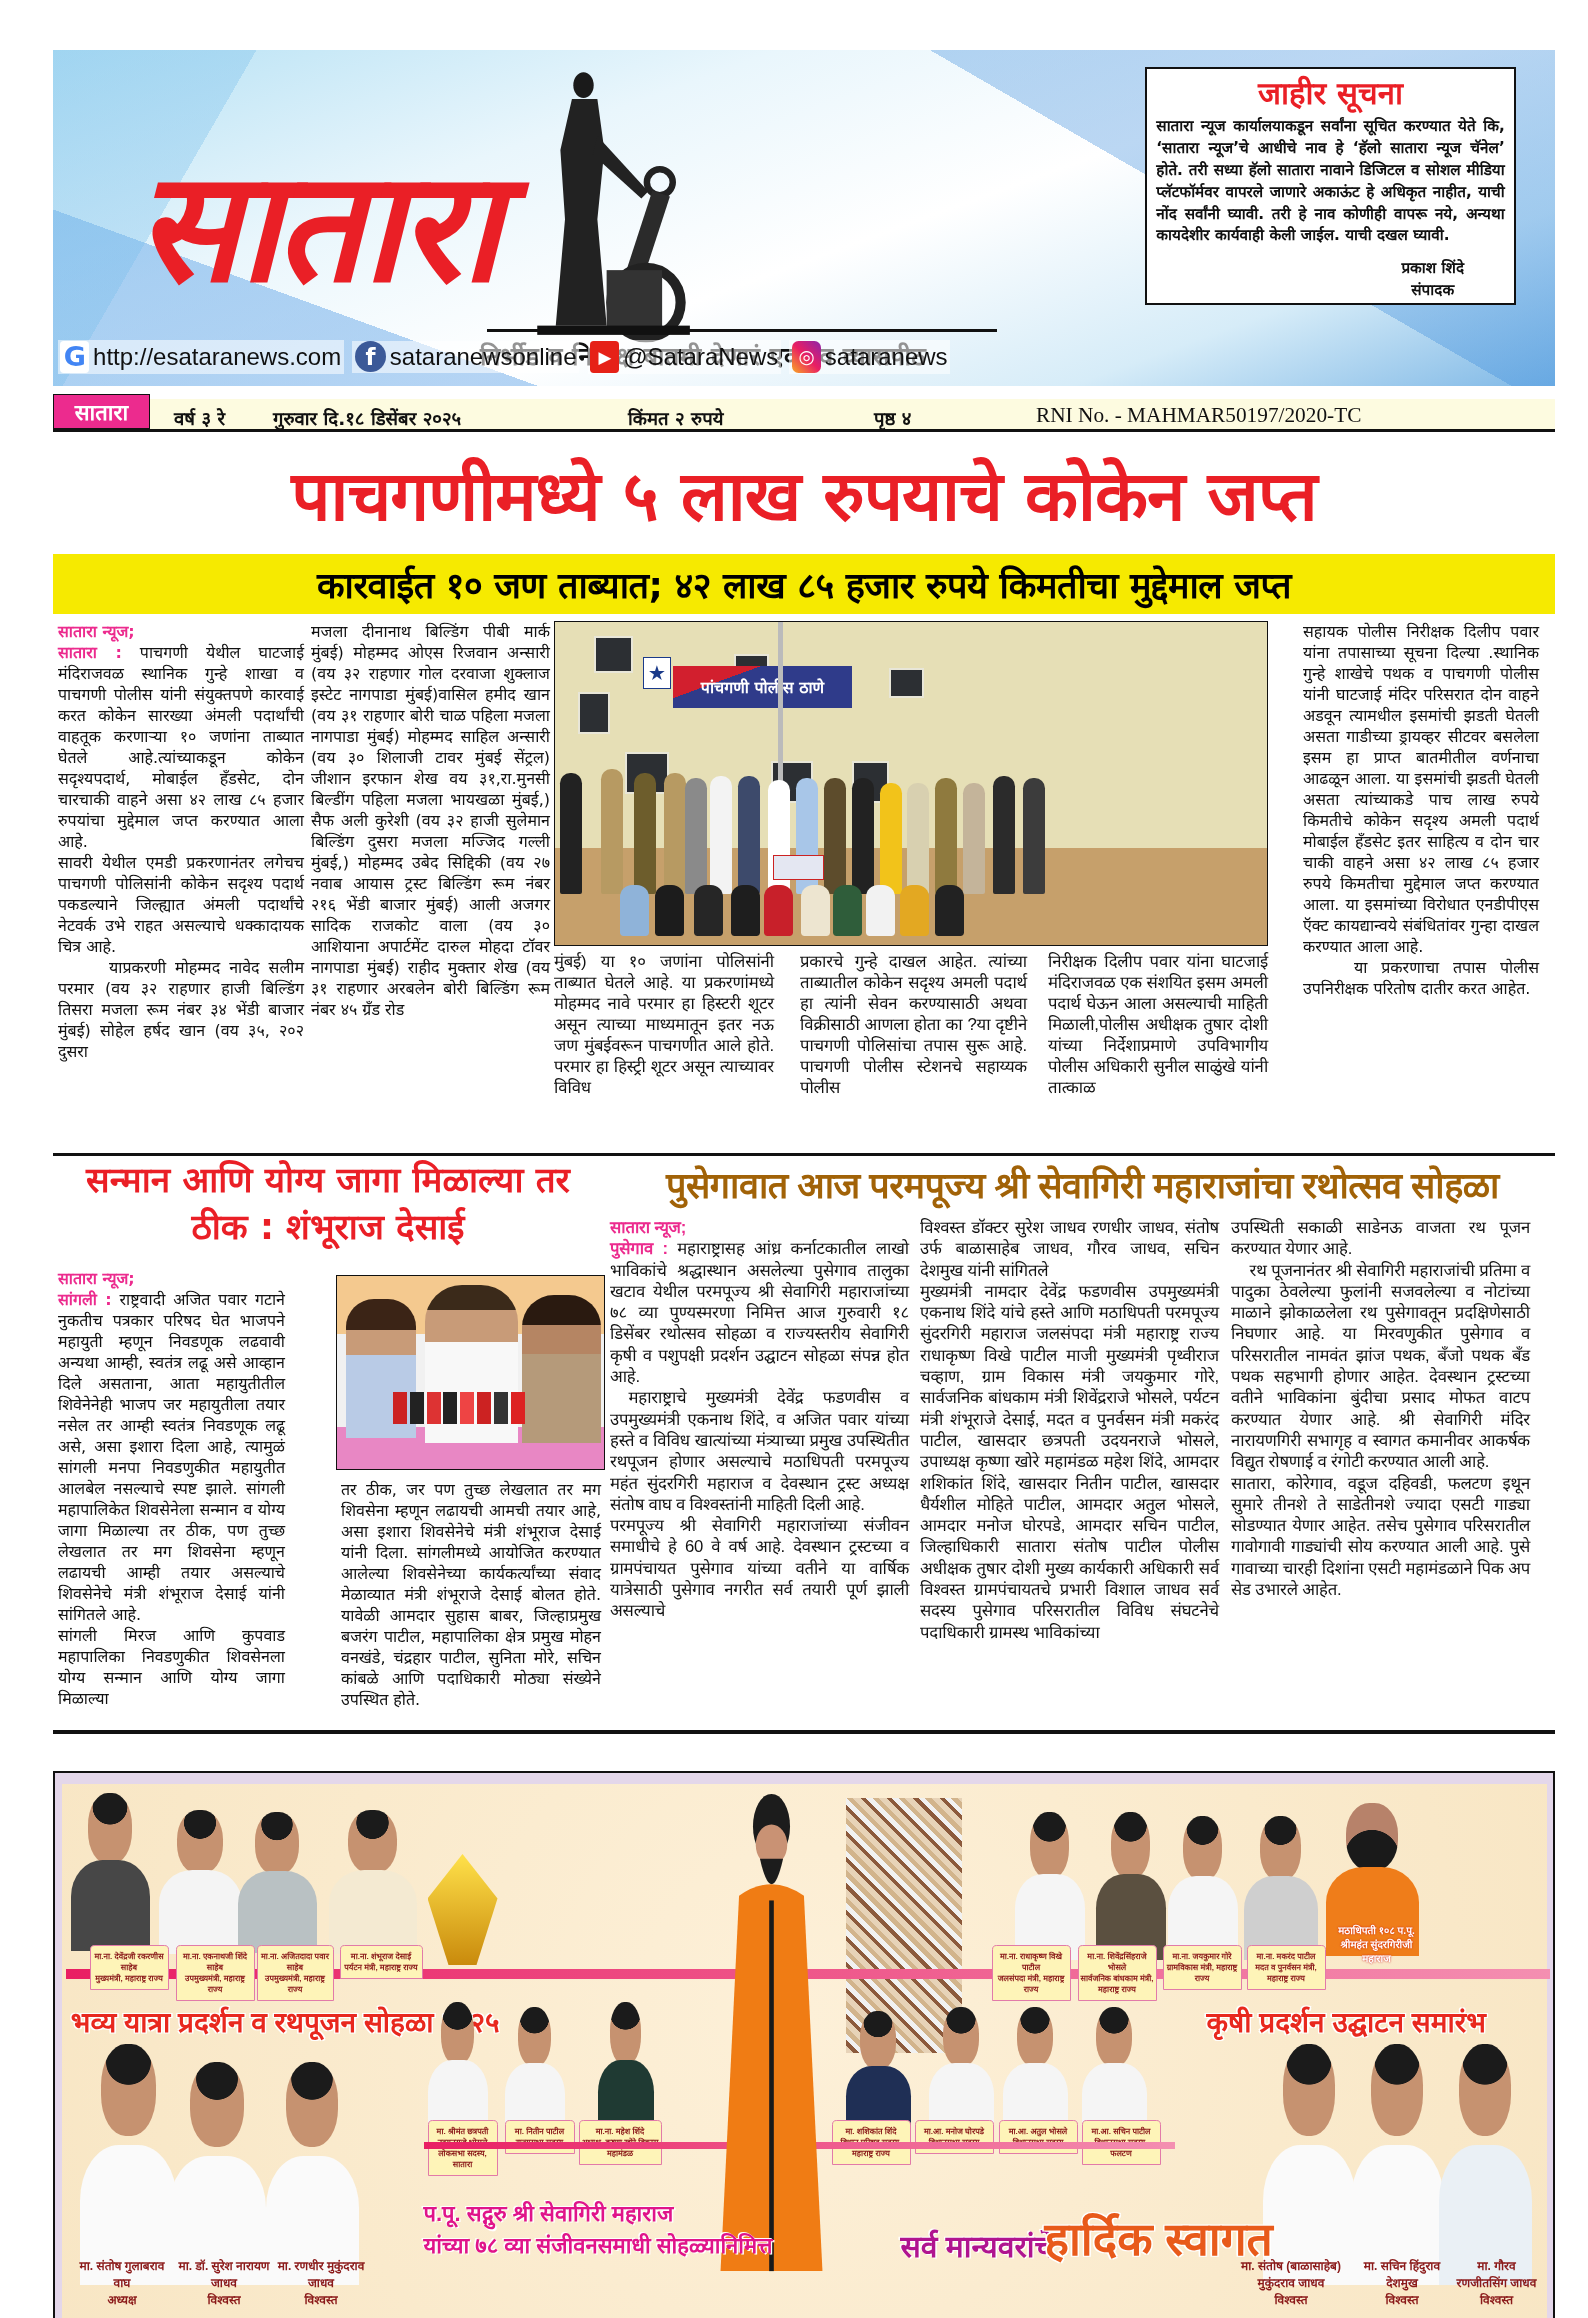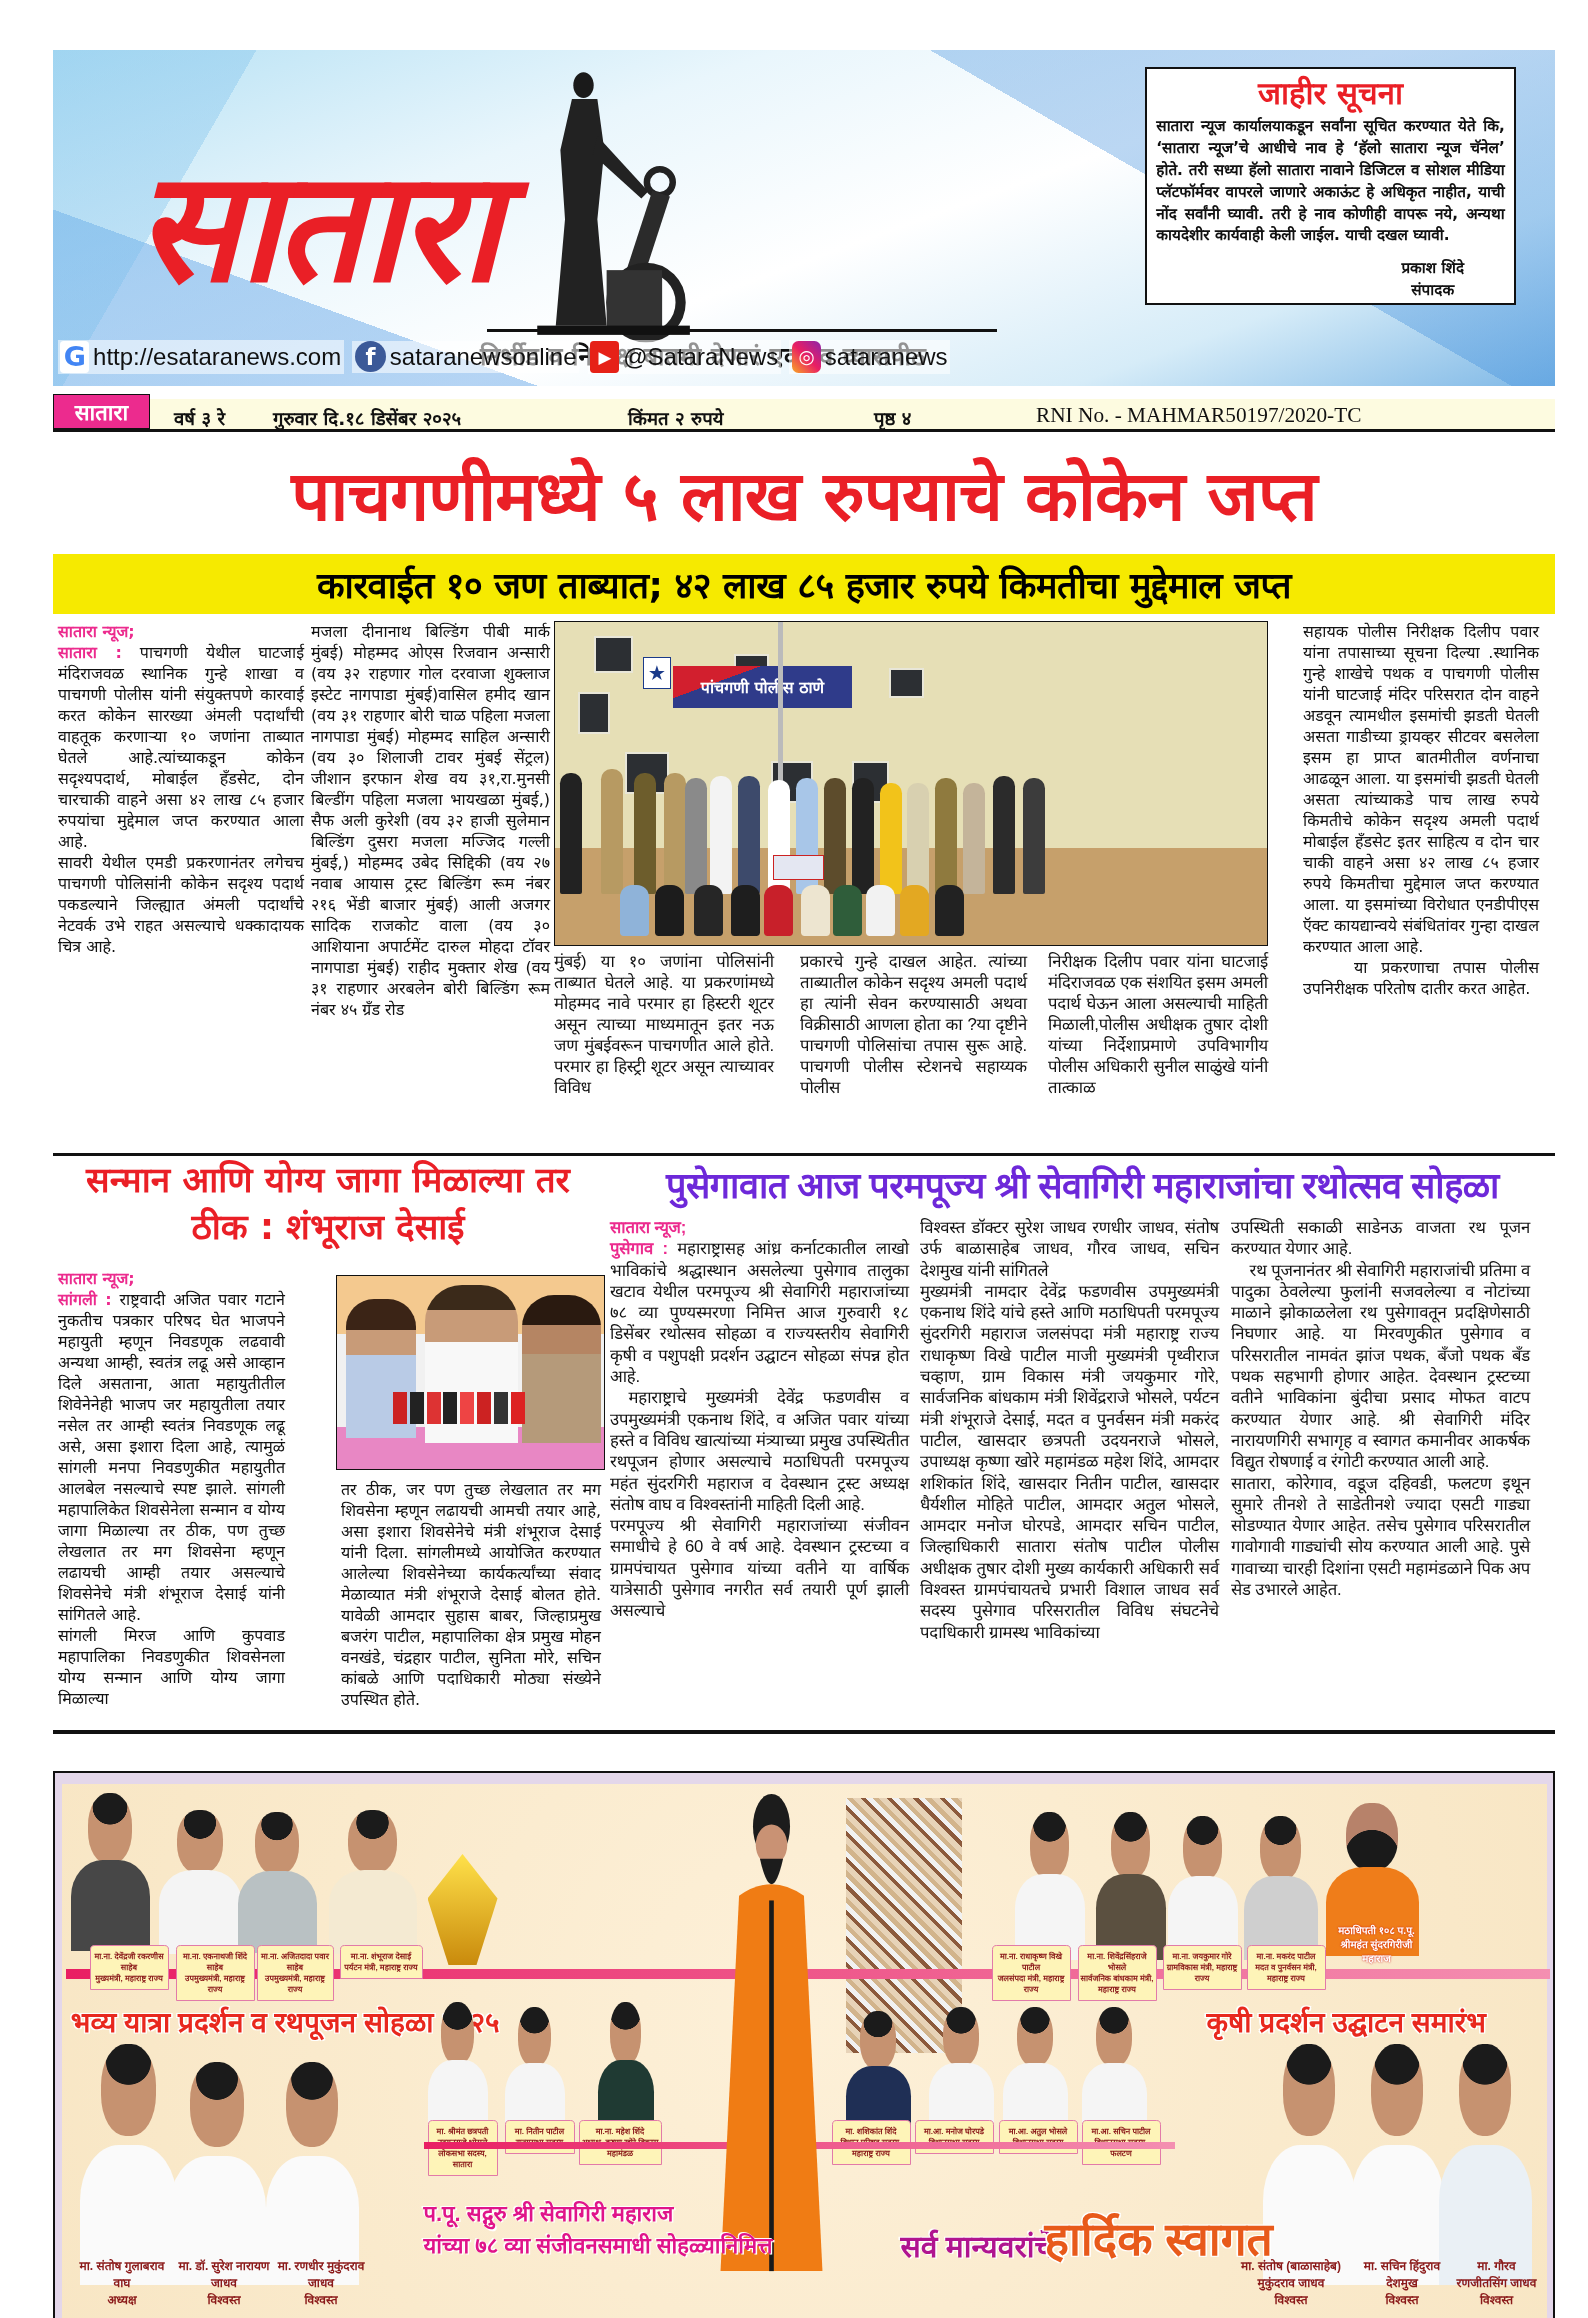--- a/index.html
+++ b/index.html
@@ -107,21 +107,21 @@
     left: 336px; top: 1275px; width: 269px; height: 195px;
     background: linear-gradient(180deg, #f4c98f 0 30%, #f1f1f1 30% 78%, #e887c4 78% 100%);
   }
 
   .sub-headline-red {
     position: absolute; left: 53px; top: 1157px; width: 550px; text-align: center;
     color: #ea1f26; font-weight: bold; font-size: 35px; line-height: 1.35;
   }
   .sub-headline-black {
     position: absolute; left: 607px; top: 1164px; width: 951px; text-align: center;
-    color: #6d28d9; font-weight: bold; font-size: 36px; line-height: 1.2; letter-spacing: -0.5px;
+    color: #a16207; font-weight: bold; font-size: 36px; line-height: 1.2; letter-spacing: -0.5px;
     font-family: "Liberation Sans", sans-serif;
   }
 
   .rule { position: absolute; background: #111; }
 
   
   .ad {
     position: absolute; left: 53px; top: 1771px; width: 1502px; height: 647px;
     border: 2.8px solid #111; background: #e4d7ea; overflow: hidden;
   }
@@ -211,20 +211,21 @@
 </div>
 
 <h1 class="lead-headline">पाचगणीमध्ये ५ लाख रुपयाचे कोकेन जप्त</h1>
 <div class="lead-subhead">कारवाईत १० जण ताब्यात; ४२ लाख ८५ हजार रुपये किमतीचा मुद्देमाल जप्त</div>
 
 <div class="col" style="left:58px; top:621px; width:246px;">
   <div class="byline">सातारा न्यूज;</div>
   <span class="byline">सातारा :</span>
   <span>पाचगणी येथील घाटजाई मंदिराजवळ स्थानिक गुन्हे शाखा व पाचगणी पोलीस यांनी संयुक्तपणे कारवाई करत कोकेन सारख्या अंमली पदार्थांची वाहतूक करणाऱ्या १० जणांना ताब्यात घेतले आहे.त्यांच्याकडून कोकेन सदृश्यपदार्थ, मोबाईल हँडसेट, दोन चारचाकी वाहने असा ४२ लाख ८५ हजार रुपयांचा मुद्देमाल जप्त करण्यात आला आहे.</span>
   <p>सावरी येथील एमडी प्रकरणानंतर लगेचच पाचगणी पोलिसांनी कोकेन सदृश्य पदार्थ पकडल्याने जिल्ह्यात अंमली पदार्थांचे नेटवर्क उभे राहत असल्याचे धक्कादायक चित्र आहे.</p>
+  <p><span class="indent"></span><span>याप्रकरणी मोहम्मद नावेद सलीम परमार (वय ३२ राहणार हाजी बिल्डिंग तिसरा मजला रूम नंबर ३४ भेंडी बाजार मुंबई) सोहेल हर्षद खान (वय ३५, २०२ दुसरा</span></p>
 </div>
 <div class="col" style="left:311px; top:621px; width:239px;">मजला दीनानाथ बिल्डिंग पीबी मार्क मुंबई) मोहम्मद ओएस रिजवान अन्सारी (वय ३२ राहणार गोल दरवाजा शुक्लाज इस्टेट नागपाडा मुंबई)वासिल हमीद खान (वय ३१ राहणार बोरी चाळ पहिला मजला नागपाडा मुंबई) मोहम्मद साहिल अन्सारी (वय ३० शिलाजी टावर मुंबई सेंट्रल) जीशान इरफान शेख वय ३१,रा.मुनसी बिल्डींग पहिला मजला भायखळा मुंबई,) सैफ अली कुरेशी (वय ३२ हाजी सुलेमान बिल्डिंग दुसरा मजला मज्जिद गल्ली मुंबई,) मोहम्मद उबेद सिद्दिकी (वय २७ नवाब आयास ट्रस्ट बिल्डिंग रूम नंबर २१६ भेंडी बाजार मुंबई) आली अजगर सादिक राजकोट वाला (वय ३० आशियाना अपार्टमेंट दारुल मोहदा टॉवर नागपाडा मुंबई) राहीद मुक्तार शेख (वय ३१ राहणार अरबलेन बोरी बिल्डिंग रूम नंबर ४५ ग्रँड रोड</div>
 
 <div class="photo photo-police">
   <div class="ph-window" style="left:39px;top:14px;width:39px;height:37px"></div>
   <div class="ph-window" style="left:23px;top:70px;width:32px;height:42px"></div>
   <div class="ph-window" style="left:179px;top:32px;width:35px;height:30px"></div>
   <div class="ph-window" style="left:334px;top:46px;width:35px;height:30px"></div>
   <div class="ph-window" style="left:70px;top:130px;width:44px;height:42px"></div>
   <div class="ph-window" style="left:216px;top:139px;width:42px;height:42px"></div>

